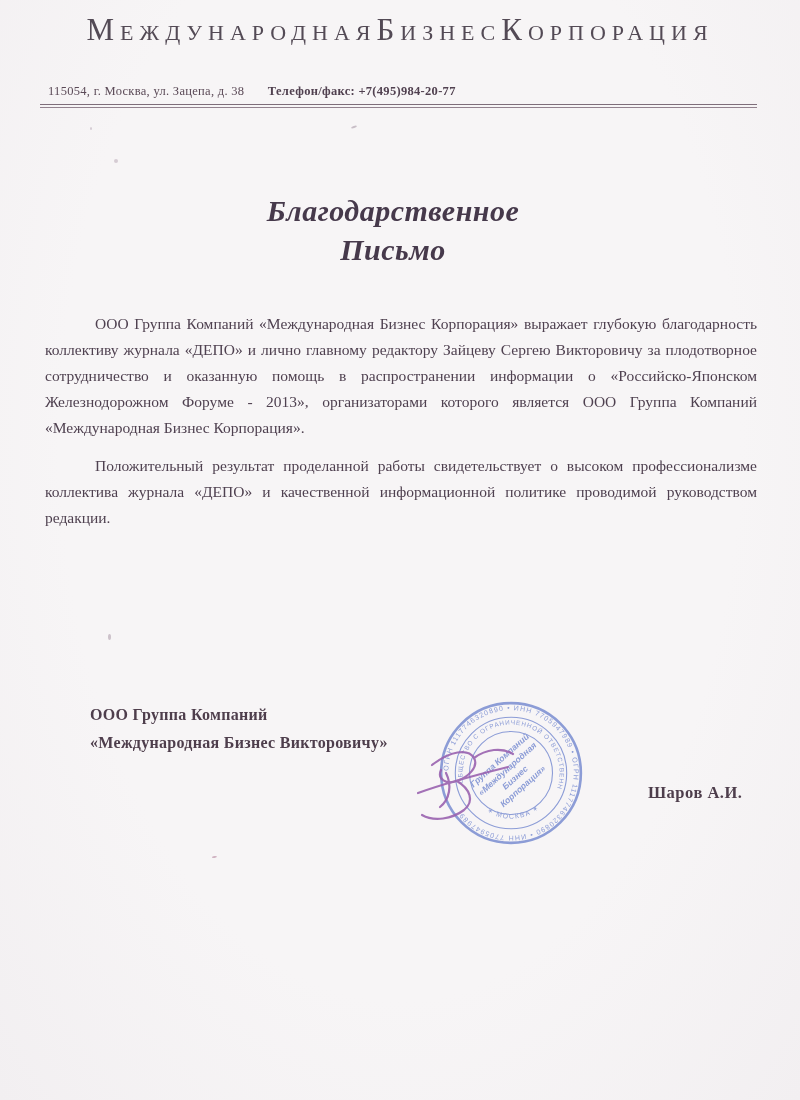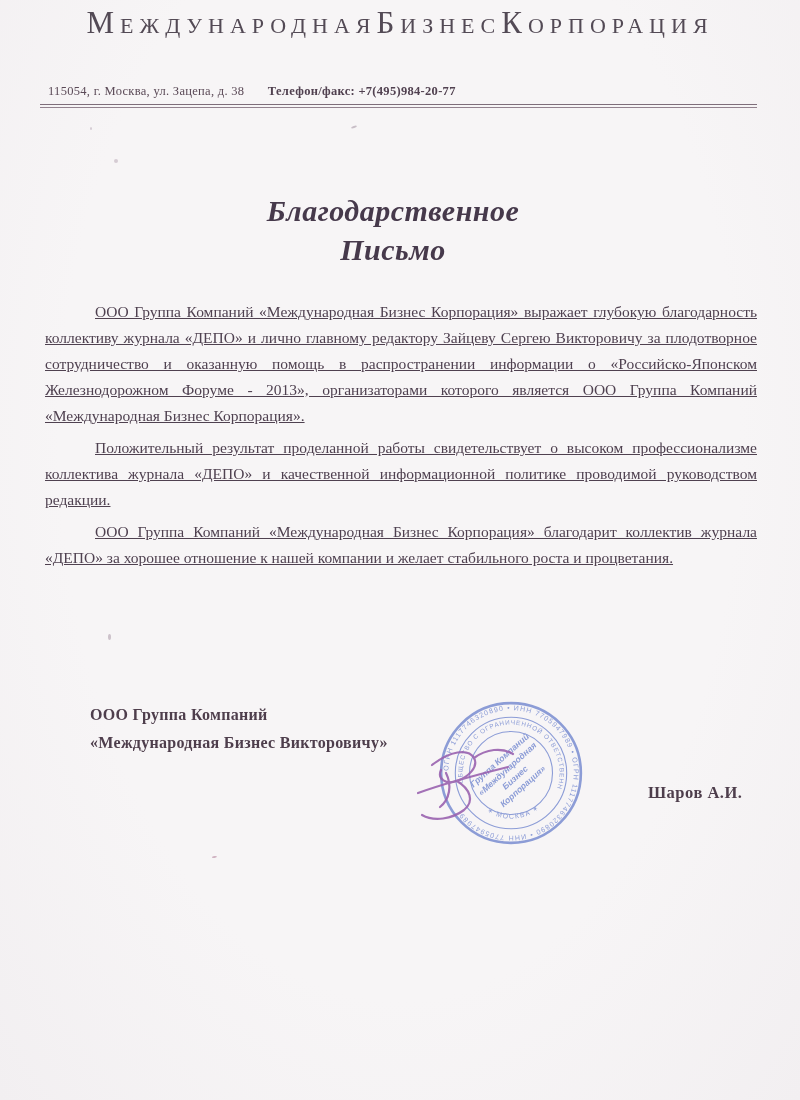--- a/index.html
+++ b/index.html
@@ -4,21 +4,21 @@
 <style>
   html,body{margin:0;padding:0;background:#e9e7e8;}
   .page{
     position:relative;width:800px;height:1100px;margin:0 auto;overflow:hidden;
     background:#f5f3f4;
     background-image:radial-gradient(ellipse at 50% 40%, #f7f5f6 60%, #f2eff1 100%);
     font-family:"Liberation Serif","DejaVu Serif",serif;
   }
   
   .company-ru{
-    position:absolute;top:5px;left:0;width:100%;text-align:center;
+    position:absolute;top:12px;left:0;width:100%;text-align:center;
     font-size:31px;font-variant:small-caps;letter-spacing:6px;
     color:#544а55;color:#534a55;white-space:nowrap;
   }
   .company-en-bar{
     position:absolute;top:41px;left:45px;width:712px;height:25px;
     background:linear-gradient(#9c9c9c,#828282 55%,#8e8e8e);
     border-top:3px solid #222;border-bottom:2px solid #5d5d5d;
     display:flex;align-items:center;justify-content:center;
     box-shadow:0 1px 0 #b9b5b7;
   }
@@ -40,21 +40,21 @@
     position:absolute;top:191px;left:0;width:100%;text-align:center;
     transform:translateX(-7px);
     font-weight:bold;font-style:italic;font-size:30px;line-height:39px;
     color:#473а4b;color:#46394b;letter-spacing:.5px;
   }
   
   .body-text{
     position:absolute;top:299px;left:45px;width:712px;
     font-size:15.5px;line-height:26px;color:#4f4150;text-align:justify;
   }
-  .para{margin:0 0 6px 0;text-indent:50px;text-decoration:underline;}
+  .para{margin:12px 0 6px 0;text-indent:50px;}
   
   .sig-block{
     position:absolute;top:701px;left:90px;
     font-weight:bold;font-size:16px;line-height:27.5px;color:#4e3e4c;
     letter-spacing:.3px;
   }
   .sig-name{
     position:absolute;top:783px;left:648px;
     font-weight:bold;font-size:16.5px;color:#4e3e4c;letter-spacing:.5px;
   }
@@ -86,21 +86,20 @@
   <div class="double-rule"></div>
 
   <div class="doc-title">
     <div>Благодарственное</div>
     <div>Письмо</div>
   </div>
 
   <div class="body-text">
     <p class="para">ООО Группа Компаний «Международная Бизнес Корпорация» выражает глубокую благодарность коллективу журнала «ДЕПО» и лично главному редактору Зайцеву Сергею Викторовичу за плодотворное сотрудничество и оказанную помощь в распространении информации о «Российско-Японском Железнодорожном Форуме - 2013», организаторами которого является ООО Группа Компаний «Международная Бизнес Корпорация».</p>
     <p class="para">Положительный результат проделанной работы свидетельствует о высоком профессионализме коллектива журнала «ДЕПО» и качественной информационной политике проводимой руководством редакции.</p>
-    <p class="para">ООО Группа Компаний «Международная Бизнес Корпорация» благодарит коллектив журнала «ДЕПО» за хорошее отношение к нашей компании и желает стабильного роста и процветания.</p>
   </div>
 
   <div class="sig-block">
     <div>ООО Группа Компаний</div>
     <div>«Международная Бизнес Викторовичу»</div>
   </div>
 
   <div class="sig-name">Шаров А.И.</div>
 
   <svg class="stamp" viewBox="0 0 160 160" xmlns="http://www.w3.org/2000/svg">

